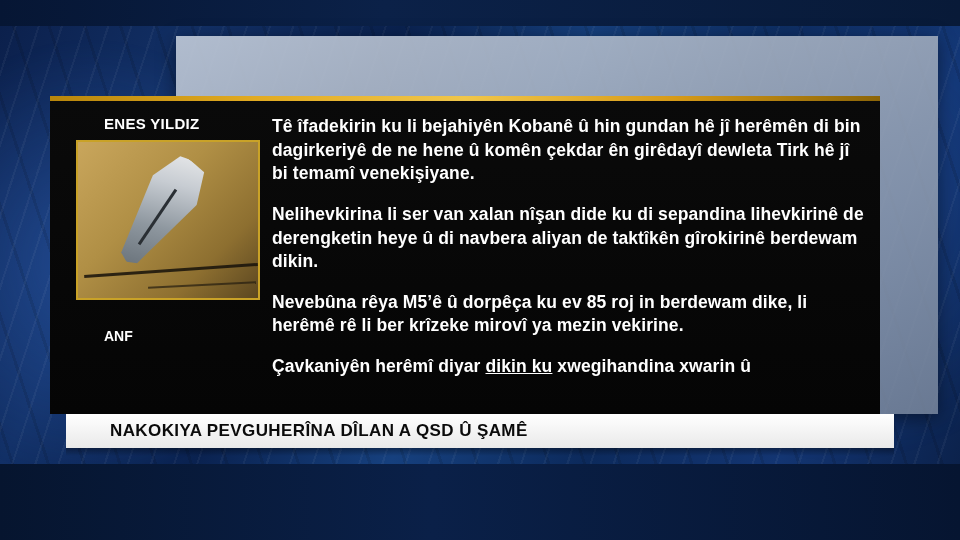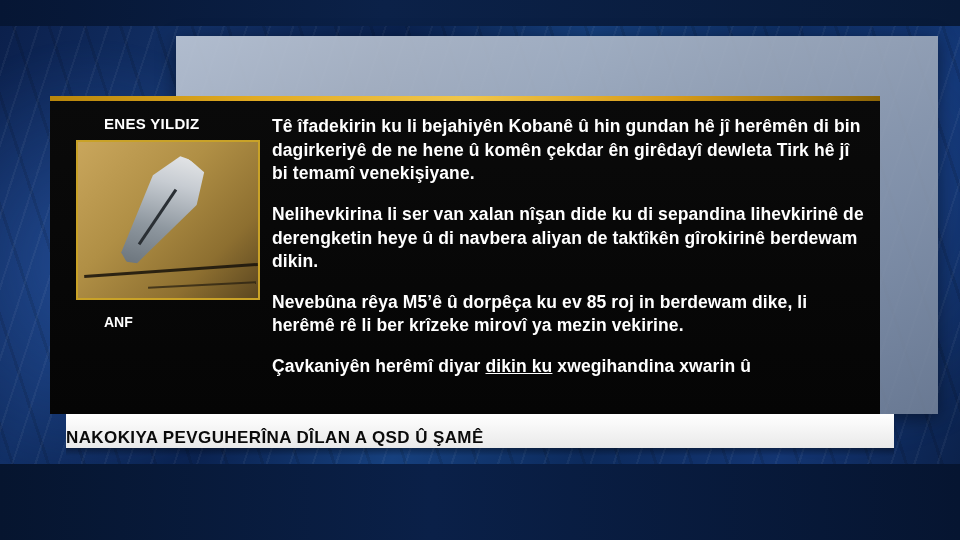--- a/index.html
+++ b/index.html
@@ -111,41 +111,42 @@
     transform: rotate(-4deg);
     opacity: 0.85;
   }
   .photo .ink-line2 {
     position: absolute; left: 70px; bottom: 12px; width: 108px; height: 2px;
     background: #231c10;
     transform: rotate(-3deg);
     opacity: 0.7;
   }
   .source {
-    font-size: 14px; font-weight: bold; padding: 14px 0 0 42px; color: #ffffff;
+    font-size: 14px; font-weight: bold; padding: 20px 0 0 42px; color: #ffffff; margin-top: 8px;
   }
   
   .text-col {
     position: absolute; left: 222px; top: 14px; width: 596px; height: 296px;
     overflow: hidden;
   }
   .text-col p {
     color: #ffffff;
     font-size: 17.5px;
     font-weight: bold;
     line-height: 1.35;
     margin-bottom: 17px;
     letter-spacing: 0.1px;
   }
   .text-col p:last-child { margin-bottom: 4px; }
   .underline-seg { text-decoration: underline; }
   .ticker {
     position: absolute; left: 66px; top: 414px; width: 828px; height: 34px;
     background: linear-gradient(180deg,#ffffff 0%, #e9e9e9 100%);
-    display: flex; align-items: flex-end;
+    display: flex; align-items: center;
+    padding-left: 44px;
   }
   .ticker span {
     color: #0b0b0b; font-size: 17px; font-weight: bold; letter-spacing: 0.4px;
   }
   .shadow-strip {
     position: absolute; left: 66px; top: 448px; width: 828px; height: 8px;
     background: linear-gradient(180deg, rgba(0,0,0,0.35), rgba(0,0,0,0));
   }
 </style>
 </head>

